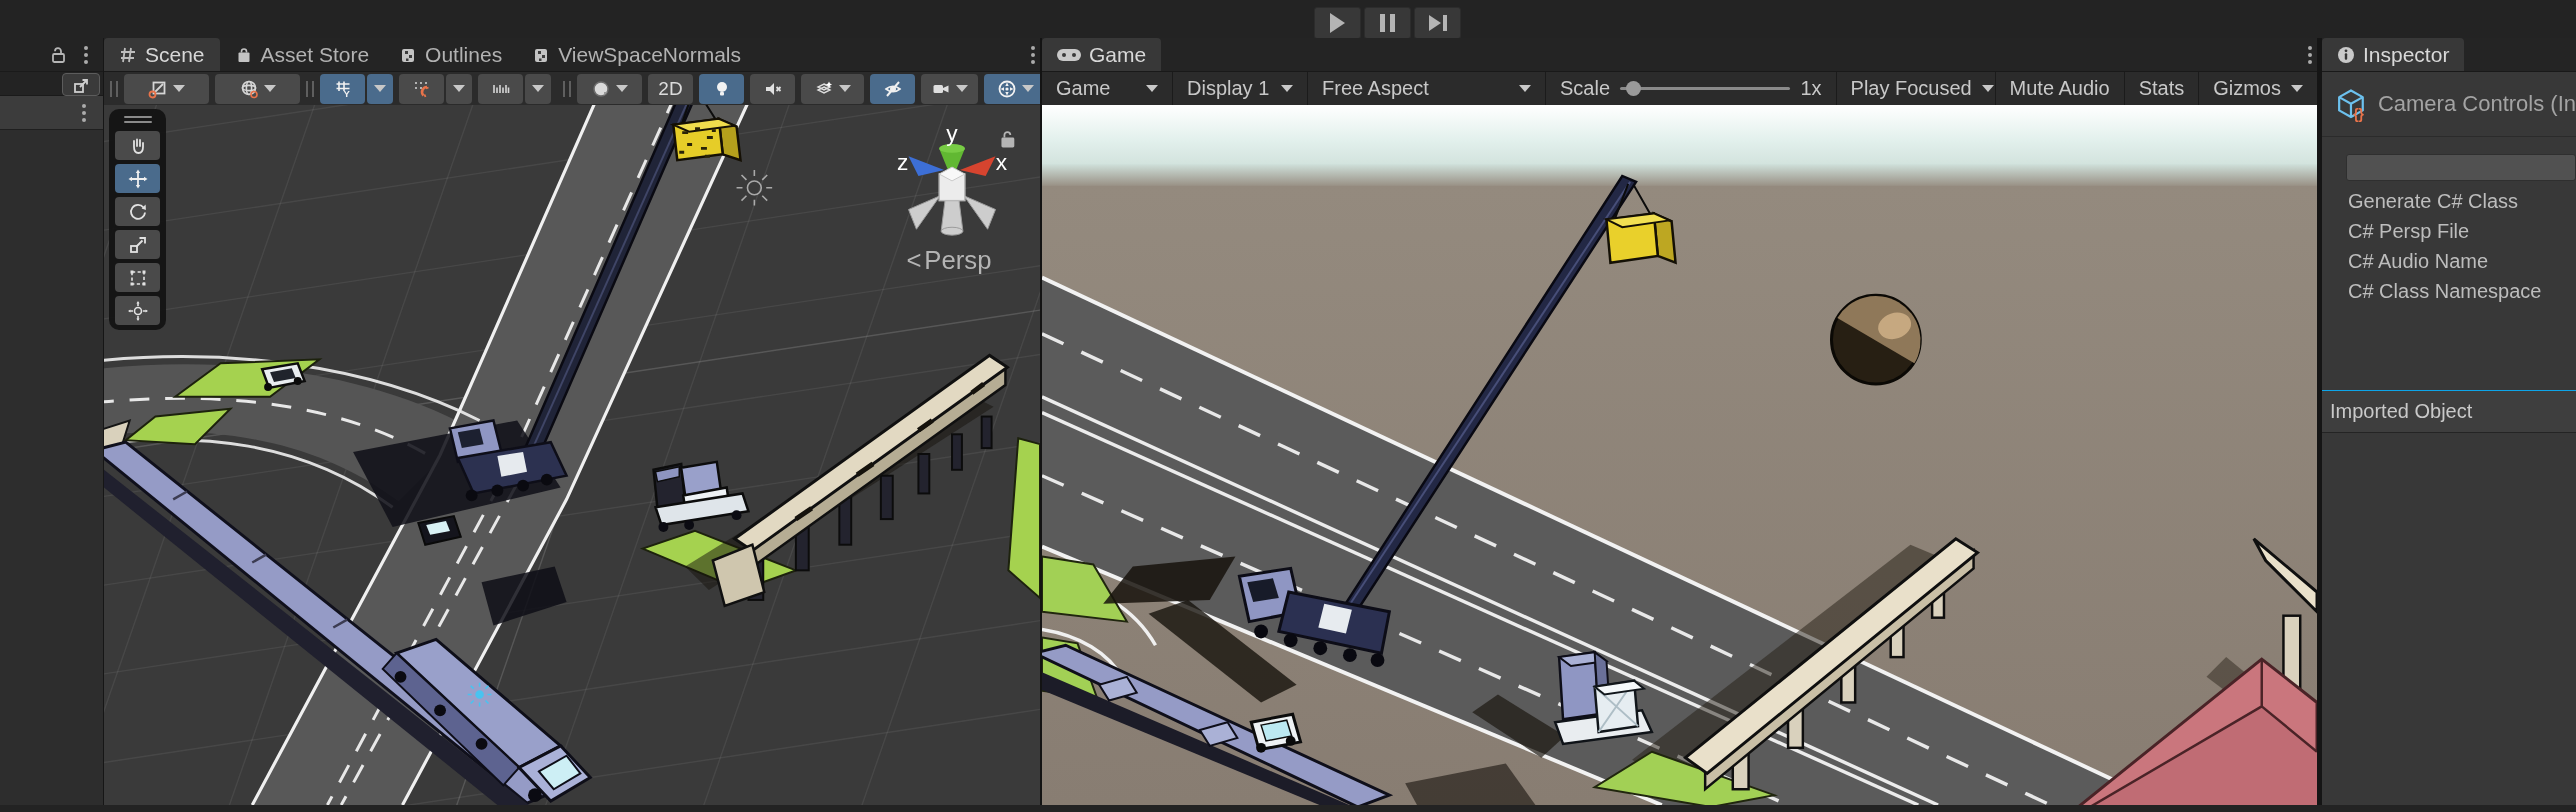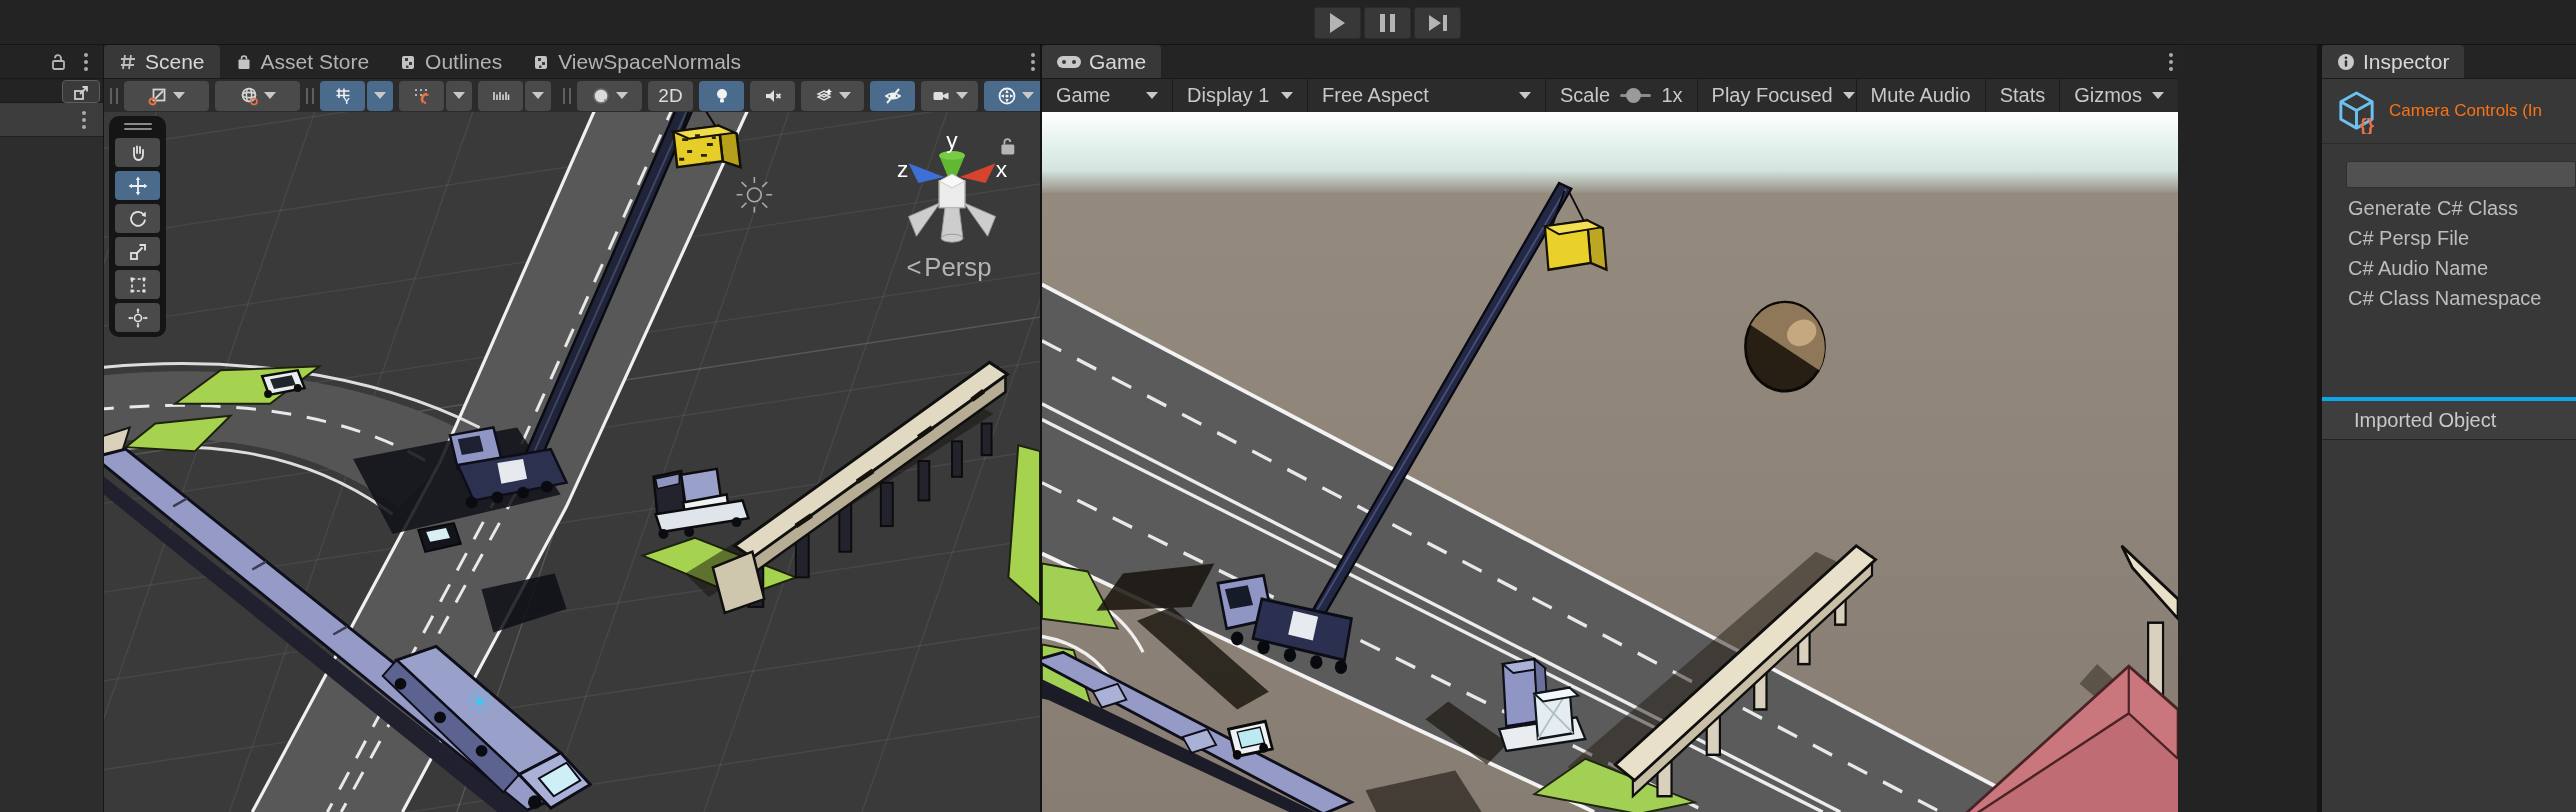--- a/index.html
+++ b/index.html
@@ -10,39 +10,39 @@
   .topbar{position:absolute;left:0;top:0;width:2576px;height:45px;background:#232323;border-bottom:1px solid #141414}
   .transport{position:absolute;left:1314px;top:7px;display:flex;gap:3px}
   .tbtn-top{width:47px;height:32px;background:#383838;border:1px solid #2c2c2c;border-radius:3px;
             display:flex;align-items:center;justify-content:center}
   .play-tri{width:0;height:0;border-left:15px solid #b4b4b4;border-top:10px solid transparent;border-bottom:10px solid transparent}
   .pause-bars{display:flex;gap:5px}.pause-bars i{width:5px;height:18px;background:#b4b4b4}
   .step-wrap{display:flex;align-items:center;gap:2px}
   .step-tri{width:0;height:0;border-left:12px solid #b4b4b4;border-top:8px solid transparent;border-bottom:8px solid transparent}
   .step-bar{width:4px;height:16px;background:#b4b4b4}
   
-  .panel{position:absolute;top:45px;height:767px}
+  .panel{position:absolute;top:38px;height:767px}
   .tabbar{height:34px;background:#242424;display:flex;align-items:stretch;border-bottom:1px solid #191919}
   .tab{display:flex;align-items:center;gap:8px;padding:0 15px;font-size:21px;color:#b2b2b2;white-space:nowrap}
   .tab.active{background:#383838;color:#d8d8d8;border-radius:4px 4px 0 0}
   .spacer{flex:1}
   .kebab{display:flex;flex-direction:column;gap:3px;padding:5px;align-self:center}
   .kebab i{width:4px;height:4px;border-radius:50%;background:#ababab}
   
   .left-strip{left:0;width:104px;background:#2d2d2d;border-right:1px solid #161616}
   .strip-row1{height:34px;background:#232323;display:flex;justify-content:flex-end;align-items:center;gap:12px;
               padding-right:10px;border-bottom:1px solid #1a1a1a}
   .strip-row2{height:24px;background:#232323;position:relative;border-bottom:1px solid #1a1a1a}
   .maxbtn{position:absolute;right:3px;top:1px;width:38px;height:23px;background:#3a3a3a;border:1px solid #5c5c5c;
           border-radius:4px;display:flex;align-items:center;justify-content:center}
   .strip-row3{height:34px;background:#3c3c3c;display:flex;justify-content:flex-end;align-items:center;
               padding-right:12px;border-bottom:1px solid #1f1f1f}
   
   .scene-panel{left:104px;width:936px;background:#3a3a3a}
-  .game-panel{left:1040px;width:1138px;background:#a16207;border-left:2px solid #131313}
+  .game-panel{left:1040px;width:1277px;background:#a16207;border-left:2px solid #131313}
   .viewbar{height:34px;display:flex;align-items:center;background:#2b2b2b;border-bottom:1px solid #202020}
   .scene-viewbar{padding:0 6px;gap:6px}
   .btn{height:30px;min-width:45px;background:#4a4a4a;border-radius:4px;display:flex;align-items:center;
        justify-content:center;gap:5px;padding:0 7px;border:none;color:#dcdcdc;font-size:19px;font-family:inherit}
   .btn.blue{background:#4a6b8c}
   .btn.slim{min-width:26px;padding:0 4px}
   .pair{display:flex;gap:2px}
   .caret{width:0;height:0;border-left:6px solid transparent;border-right:6px solid transparent;border-top:7px solid #c8c8c8}
   .vgrip{width:16px;display:flex;justify-content:center;gap:4px}.vgrip i{width:2px;height:16px;background:#5f5f5f}
   .flex1{flex:1}
@@ -59,28 +59,28 @@
   .seg{height:34px;display:flex;align-items:center;gap:10px;padding:0 14px;font-size:20px;color:#c8c8c8;white-space:nowrap}
   .vsep{width:1px;height:34px;background:#1b1b1b}
   .scale-seg{flex:1}
   .slider{flex:1;max-width:376px;height:3px;background:#8a8a8a;border-radius:2px;position:relative}
   .knob{position:absolute;left:6px;top:-6px;width:15px;height:15px;border-radius:50%;background:#9a9a9a}
   
   .inspector{left:2317px;width:259px;background:#383838;border-left:5px solid #151515}
   .insp-body{position:relative;height:733px;overflow:hidden}
   .insp-header{display:flex;align-items:center;gap:10px;padding:8px 0 8px 12px;height:65px;
                border-bottom:1px solid #2b2b2b;overflow:hidden;white-space:nowrap}
-  .insp-title{font-size:17px;color:#f97316}
+  .insp-title{font-size:22px;color:#a3a3a3}
   .insp-field{position:absolute;left:24px;top:82px;width:calc(100% - 24px);height:27px;background:#515151;
               border:1px solid #2f2f2f;border-radius:3px;color:#ddd;font-size:19px;padding:0 8px}
   .props{position:absolute;left:26px;top:118px;display:flex;flex-direction:column;font-size:20px;color:#bdbdbd}
   .props .prow{height:30px;display:flex;align-items:flex-start}
   .section-bar{position:absolute;left:0;top:318px;width:100%;height:43px;background:#3e3e3e;
-               border-top:4px solid #0ea5e9;border-bottom:1px solid #242424;display:flex;align-items:center;
-               padding-left:32px;font-size:20px;color:#c9c9c9}
+               border-top:1px solid #0ea5e9;border-bottom:1px solid #242424;display:flex;align-items:center;
+               padding-left:8px;font-size:20px;color:#c9c9c9}
   svg{display:block}
 </style>
 </head>
 <body>
 
 <div id="app">
 
   <div class="topbar">
     <div class="transport">
       <button class="tbtn-top">

